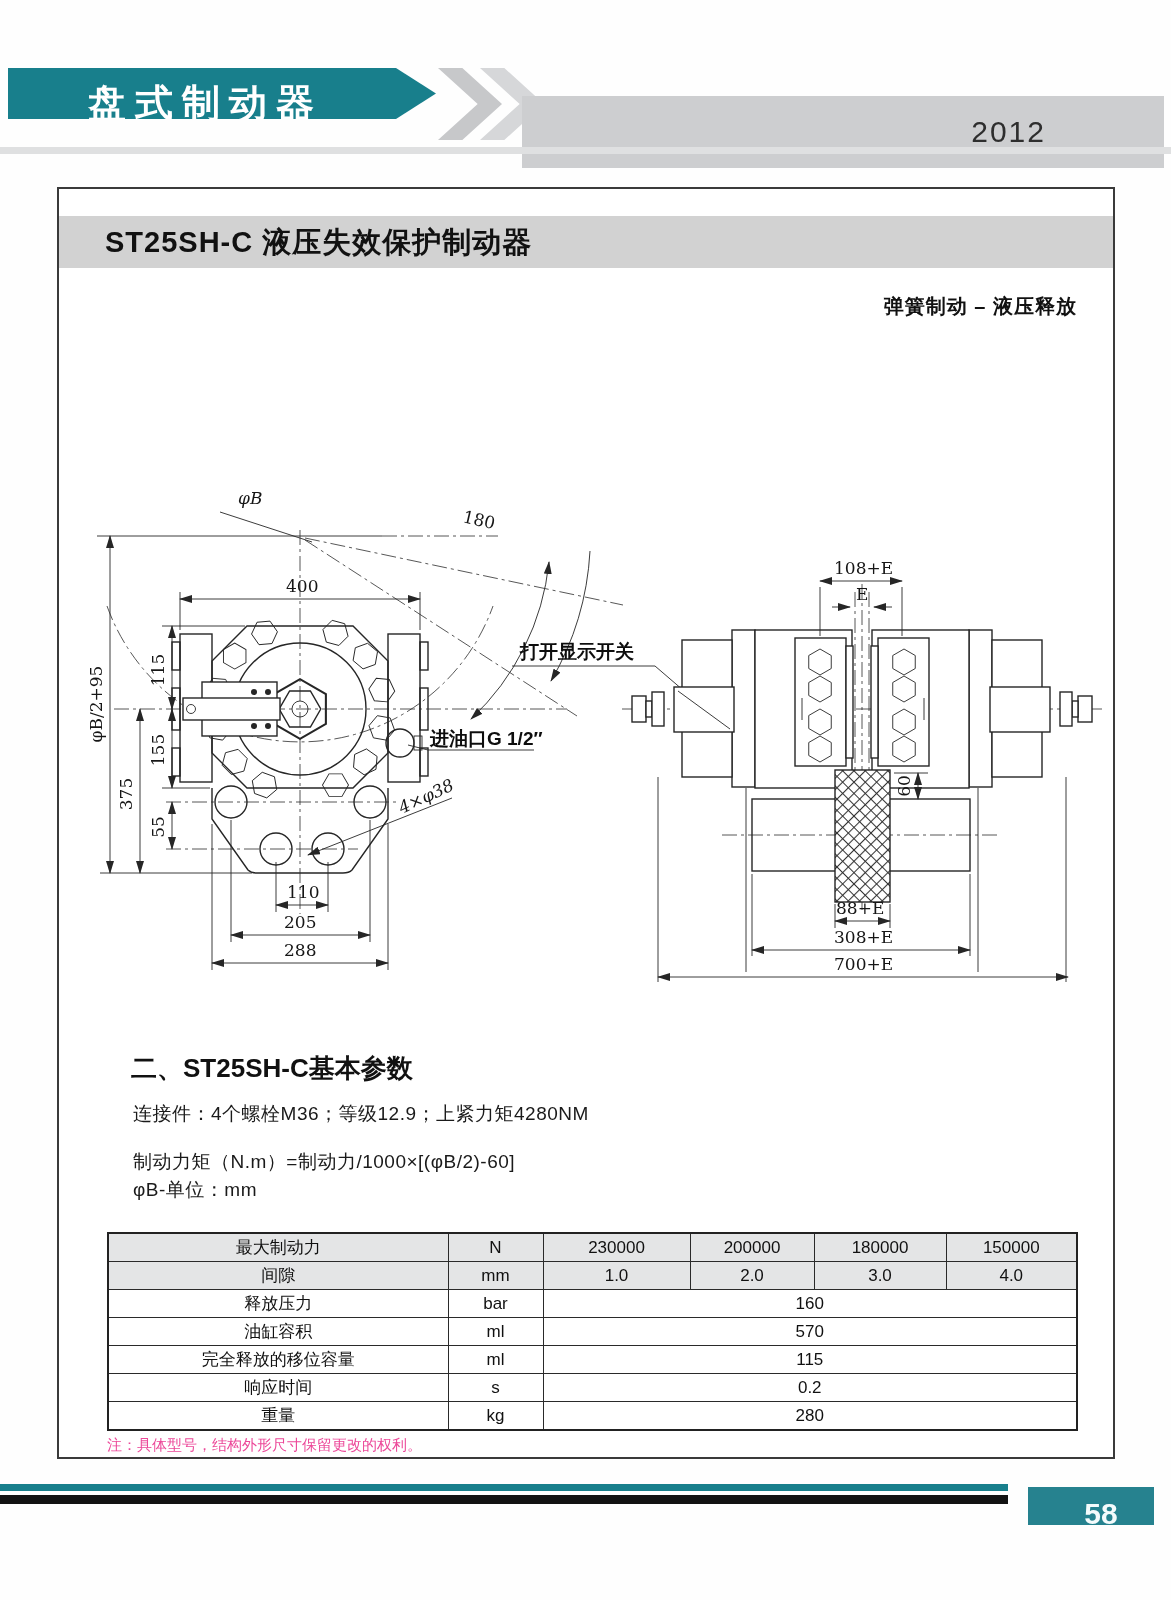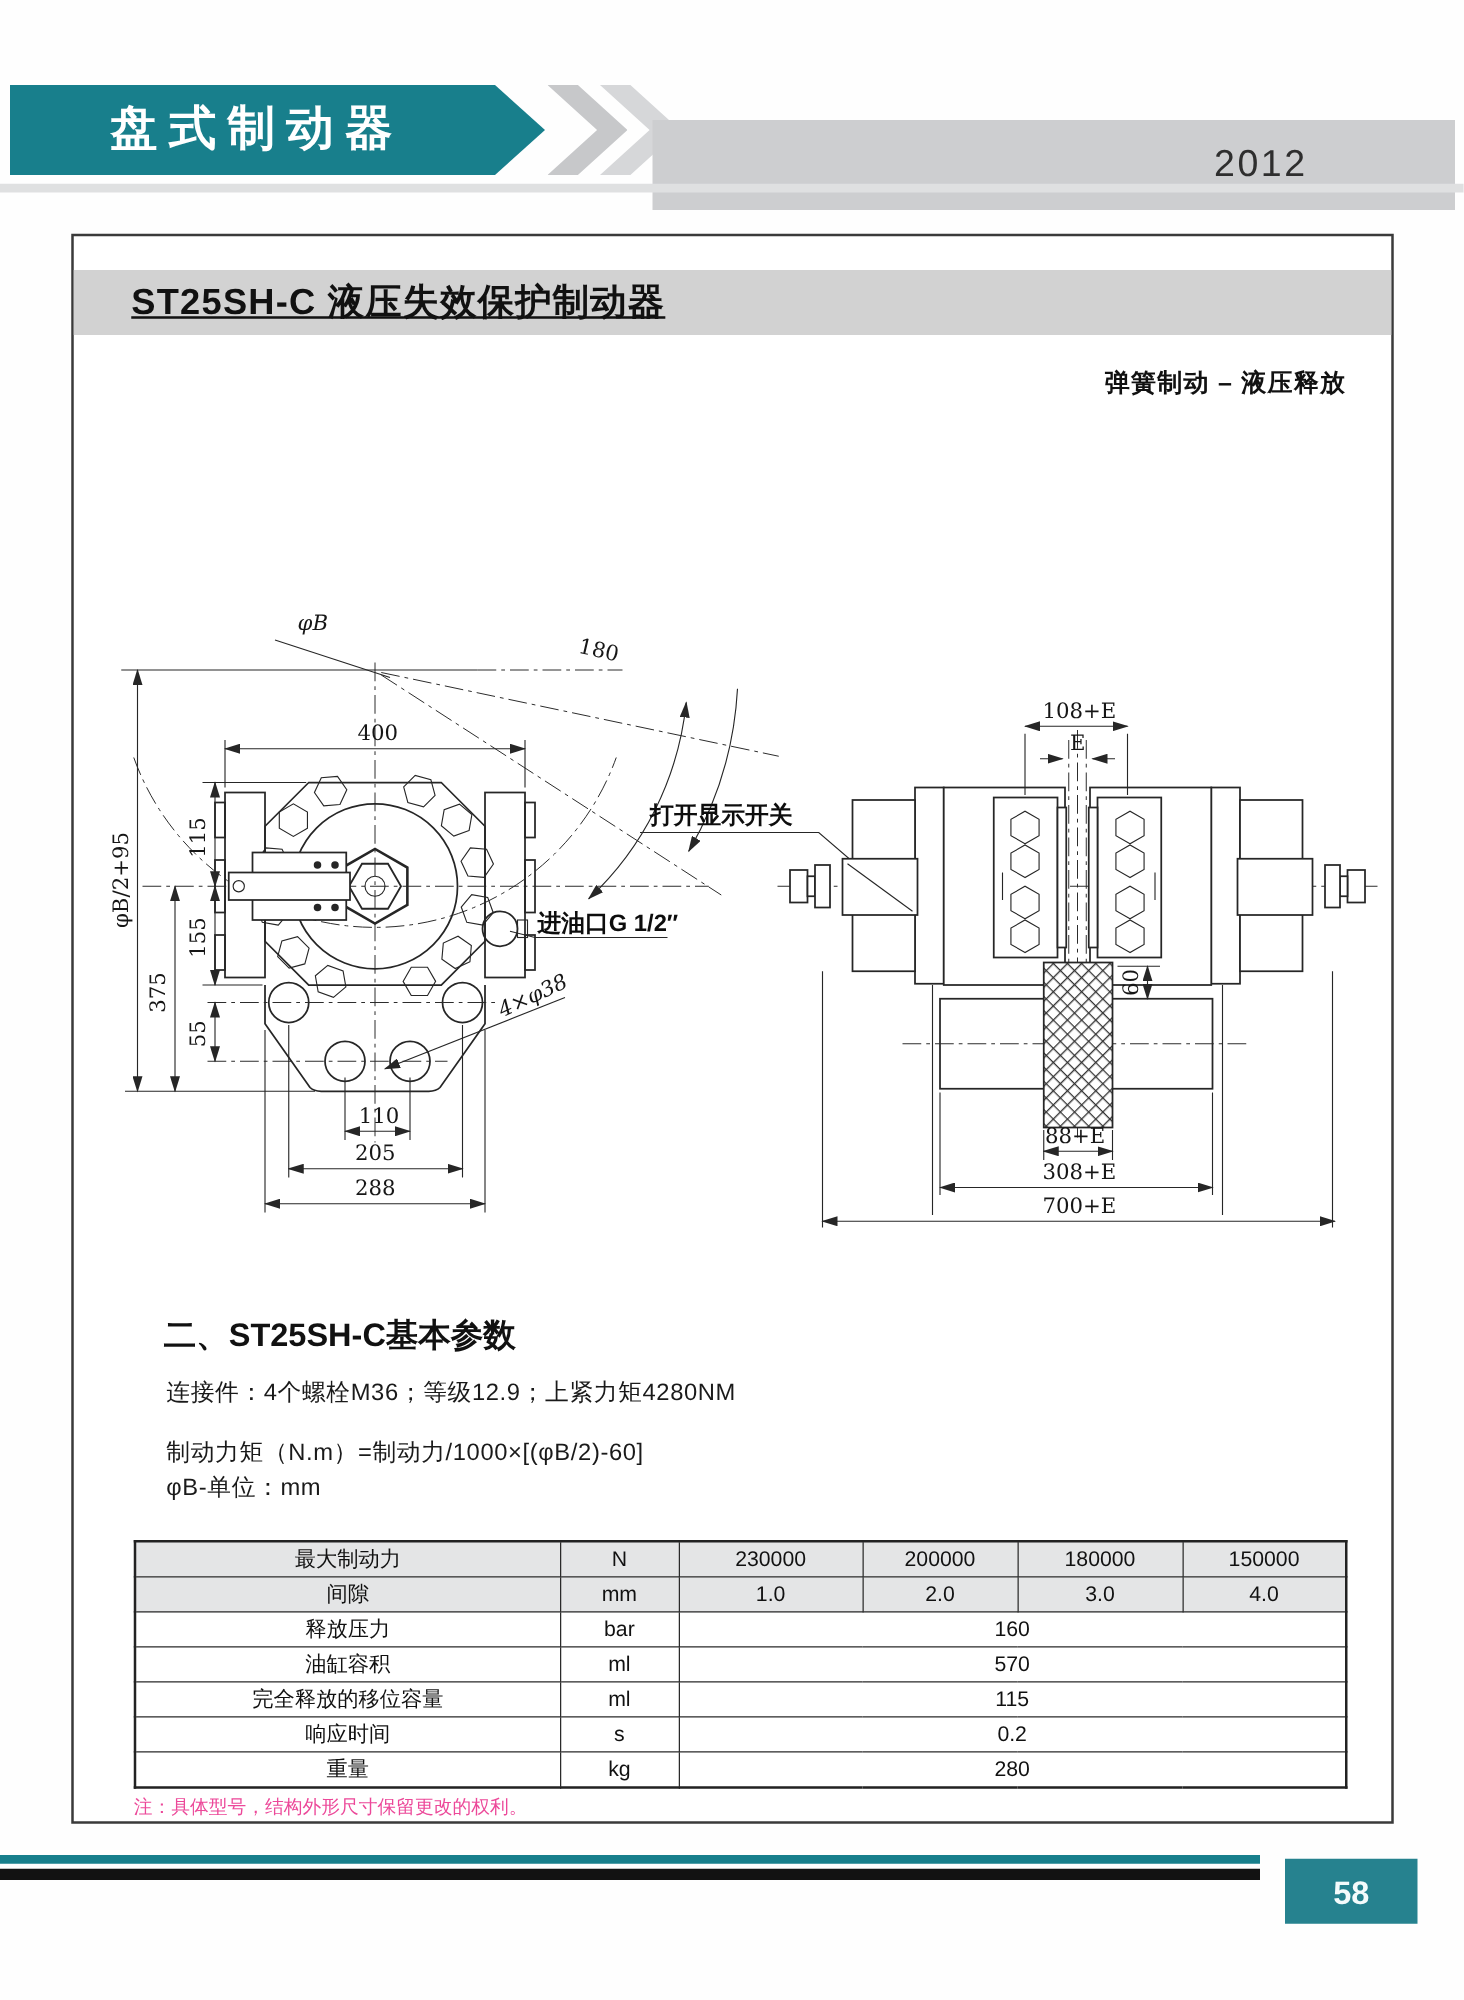--- a/index.html
+++ b/index.html
@@ -3,54 +3,54 @@
 <meta charset="utf-8">
 <style>
   html,body{margin:0;padding:0;}
   body{
     width:1171px;height:1600px;position:relative;background:#fefefe;
     font-family:"Liberation Sans", sans-serif;overflow:hidden;
   }
   .abs{position:absolute;}
   
   .hdr-teal{
-    left:8px;top:68px;width:428px;height:72px;background:#187f8c;
+    left:8px;top:68px;width:428px;height:51px;background:#187f8c;
     clip-path:polygon(0 0,calc(100% - 40px) 0,100% 50%,calc(100% - 40px) 100%,0 100%);
     color:#fff;font-size:38px;font-weight:bold;line-height:70px;
     padding-left:80px;box-sizing:border-box;letter-spacing:9px;
   }
   .chev{top:68px;width:64px;height:72px;
     clip-path:polygon(0 0,38% 0,100% 50%,38% 100%,0 100%,62% 50%);}
   .chev1{left:438px;background:#c7c8ca;}
   .chev2{left:480px;background:#d6d7d9;}
   .hdr-band{left:522px;top:68px;width:642px;height:72px;background:#cdced0;
     text-align:right;line-height:72px;font-size:30px;color:#2e2e2e;
     padding-right:118px;box-sizing:border-box;letter-spacing:2px;margin-top:28px;}
   .hdr-underline{left:0;top:147px;width:1171px;height:7px;background:#dfe0e1;}
   
   .doc-box{left:57px;top:187px;width:1054px;height:1268px;border:2px solid #3a3a3a;background:#fff;}
   .title-band{left:0;top:27px;width:100%;height:52px;background:#d2d2d2;
     line-height:52px;font-size:29px;font-weight:bold;color:#111;
-    padding-left:46px;box-sizing:border-box;letter-spacing:1px;text-decoration:underline;}
+    padding-left:46px;box-sizing:border-box;letter-spacing:1px;}
   .mode-label{top:104px;right:36px;font-size:20px;font-weight:bold;color:#111;letter-spacing:1px;}
   .section-title{left:72px;top:862px;font-size:26px;font-weight:bold;color:#111;}
   .spec-line{left:74px;font-size:19px;color:#1a1a1a;letter-spacing:0.5px;}
   .spec1{top:912px;} .spec2{top:950px;margin-top:10px;} .spec3{top:988px;}
   .note-line{left:48px;top:1247px;font-size:15px;color:#ec4899;}
   
   table.params{left:48px;top:1043px;width:969px;border-collapse:collapse;
     position:absolute;table-layout:fixed;
     border:2px solid #222;font-size:17px;color:#111;}
   table.params td{border:1px solid #2a2a2a;text-align:center;height:27px;padding:0;}
   tr.shaded td{background:#e4e5e6;}
   
   .ft-teal{left:0;top:1484px;width:1008px;height:7px;background:#187f8c;}
   .ft-black{left:0;top:1495px;width:1008px;height:9px;background:#121212;}
-  .ft-page{left:1028px;top:1487px;width:106px;height:52px;background:#26828f;
-    color:#f4fbfc;font-size:26px;font-weight:bold;text-align:center;line-height:54px;}
+  .ft-page{left:1028px;top:1487px;width:106px;height:38px;background:#26828f;
+    color:#f4fbfc;font-size:30px;font-weight:bold;text-align:center;line-height:54px;padding-left:20px;}
   
   svg .ln{stroke:#262626;stroke-width:1.4;fill:none;stroke-linejoin:miter;}
   svg .lnf{stroke:#262626;stroke-width:1.4;fill:#fff;stroke-linejoin:miter;}
   svg .tn{stroke:#262626;stroke-width:0.9;fill:none;}
   svg .cl{stroke:#2c2c2c;stroke-width:0.8;fill:none;stroke-dasharray:15 4 3 4;}
   svg .dt{font-family:"DejaVu Serif",serif;font-size:17px;fill:#161616;}
   svg .ct{font-family:"Liberation Sans",sans-serif;font-size:19px;font-weight:bold;fill:#0d0d0d;}
 </style>
 </head>
 <body>

